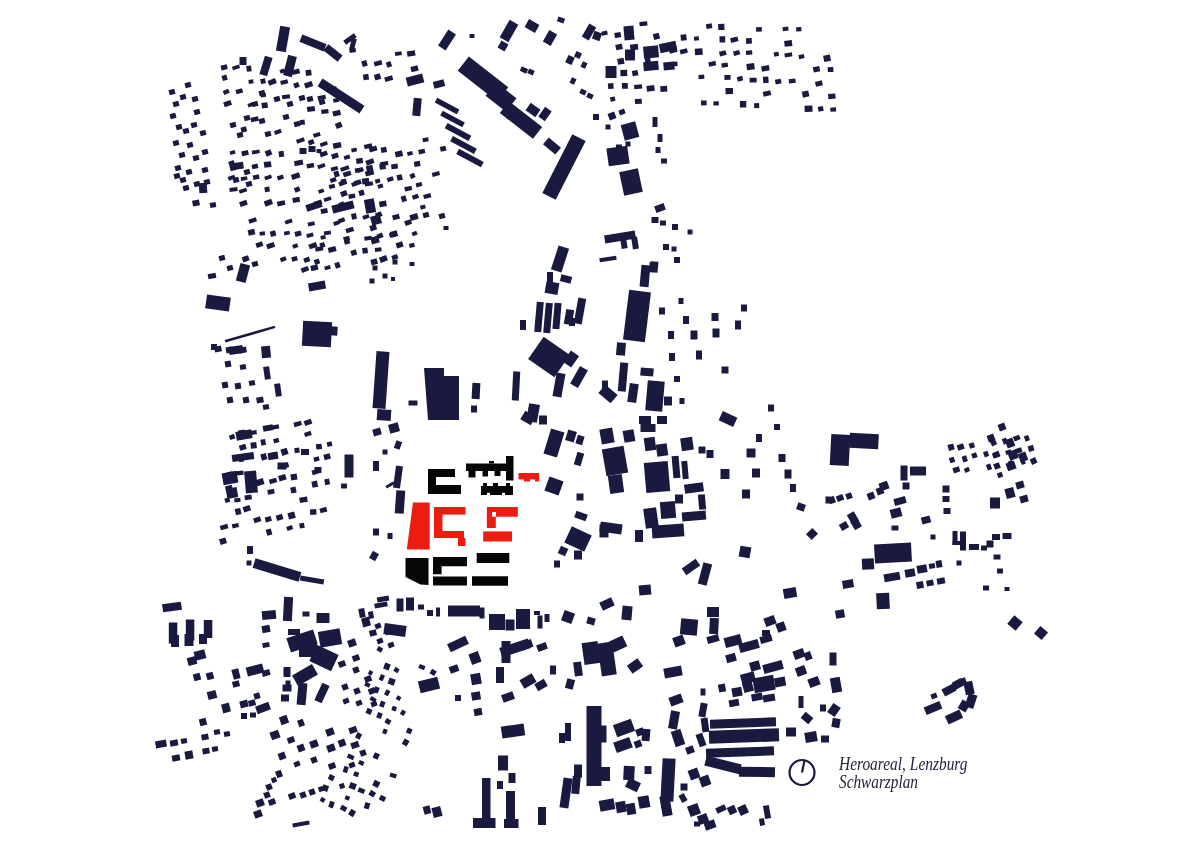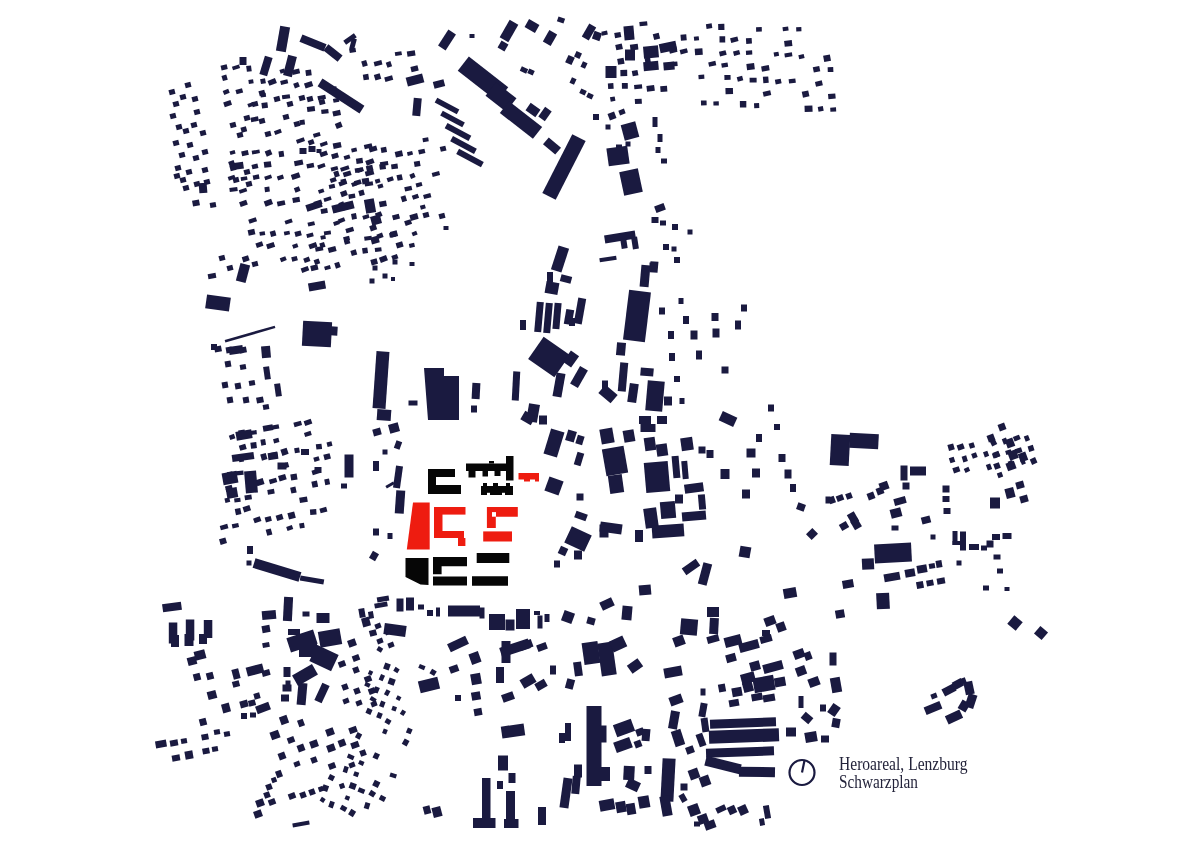--- a/index.html
+++ b/index.html
@@ -1,16 +1,16 @@
 <!DOCTYPE html>
 <html><head>
 <meta charset="utf-8">
 <style>
 html,body{margin:0;padding:0;background:#ffffff;}
-#page{position:relative;width:1060px;height:849px;background:#ffffff;overflow:hidden;}
+#page{position:relative;width:1060px;height:849px;background:#ffffff;overflow:hidden;font-style:italic;}
 </style>
 </head>
 <body>
 
 <div id="page">
 <svg width="1200" height="849" viewBox="0 0 1200 849">
 
 <g>
 <rect x="185.0" y="82.5" width="6.0" height="5.0" transform="rotate(-15.0 188.0 85.0)" fill="#1a1a40"></rect>
 <rect x="169.0" y="89.5" width="6.0" height="5.0" transform="rotate(-15.0 172.0 92.0)" fill="#1a1a40"></rect>

